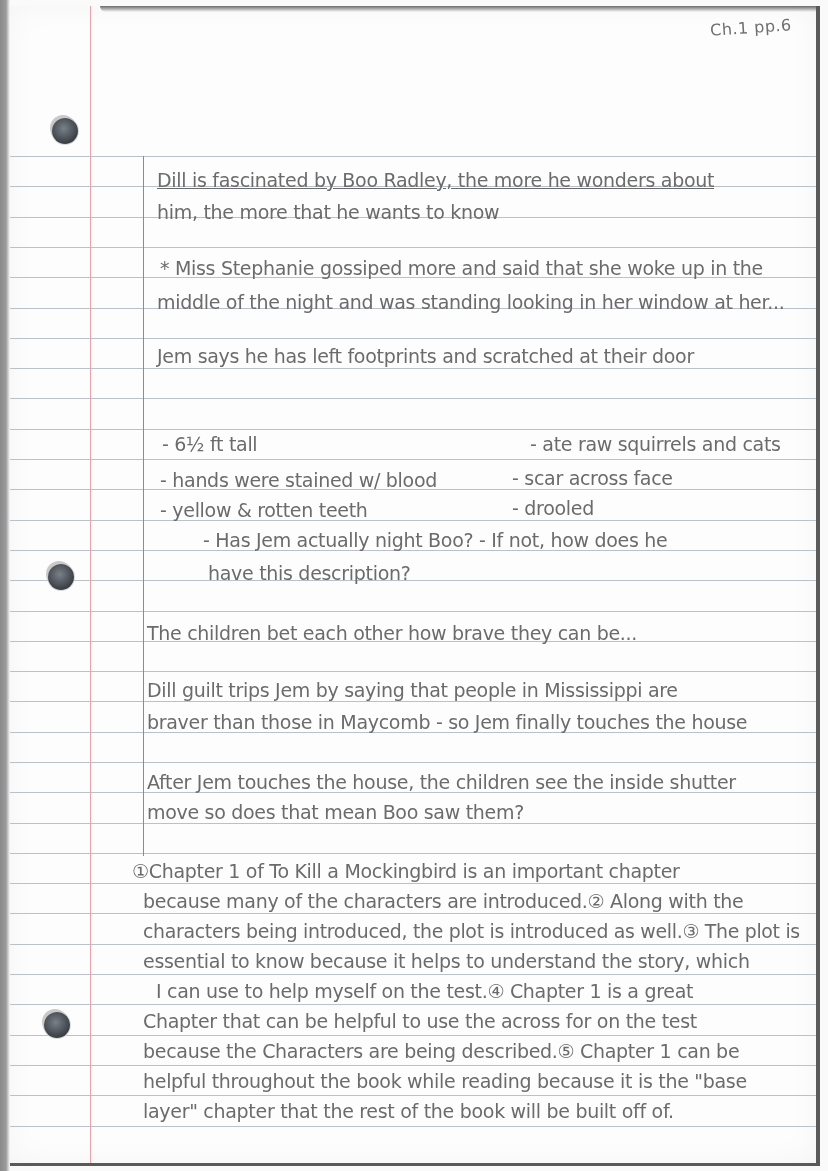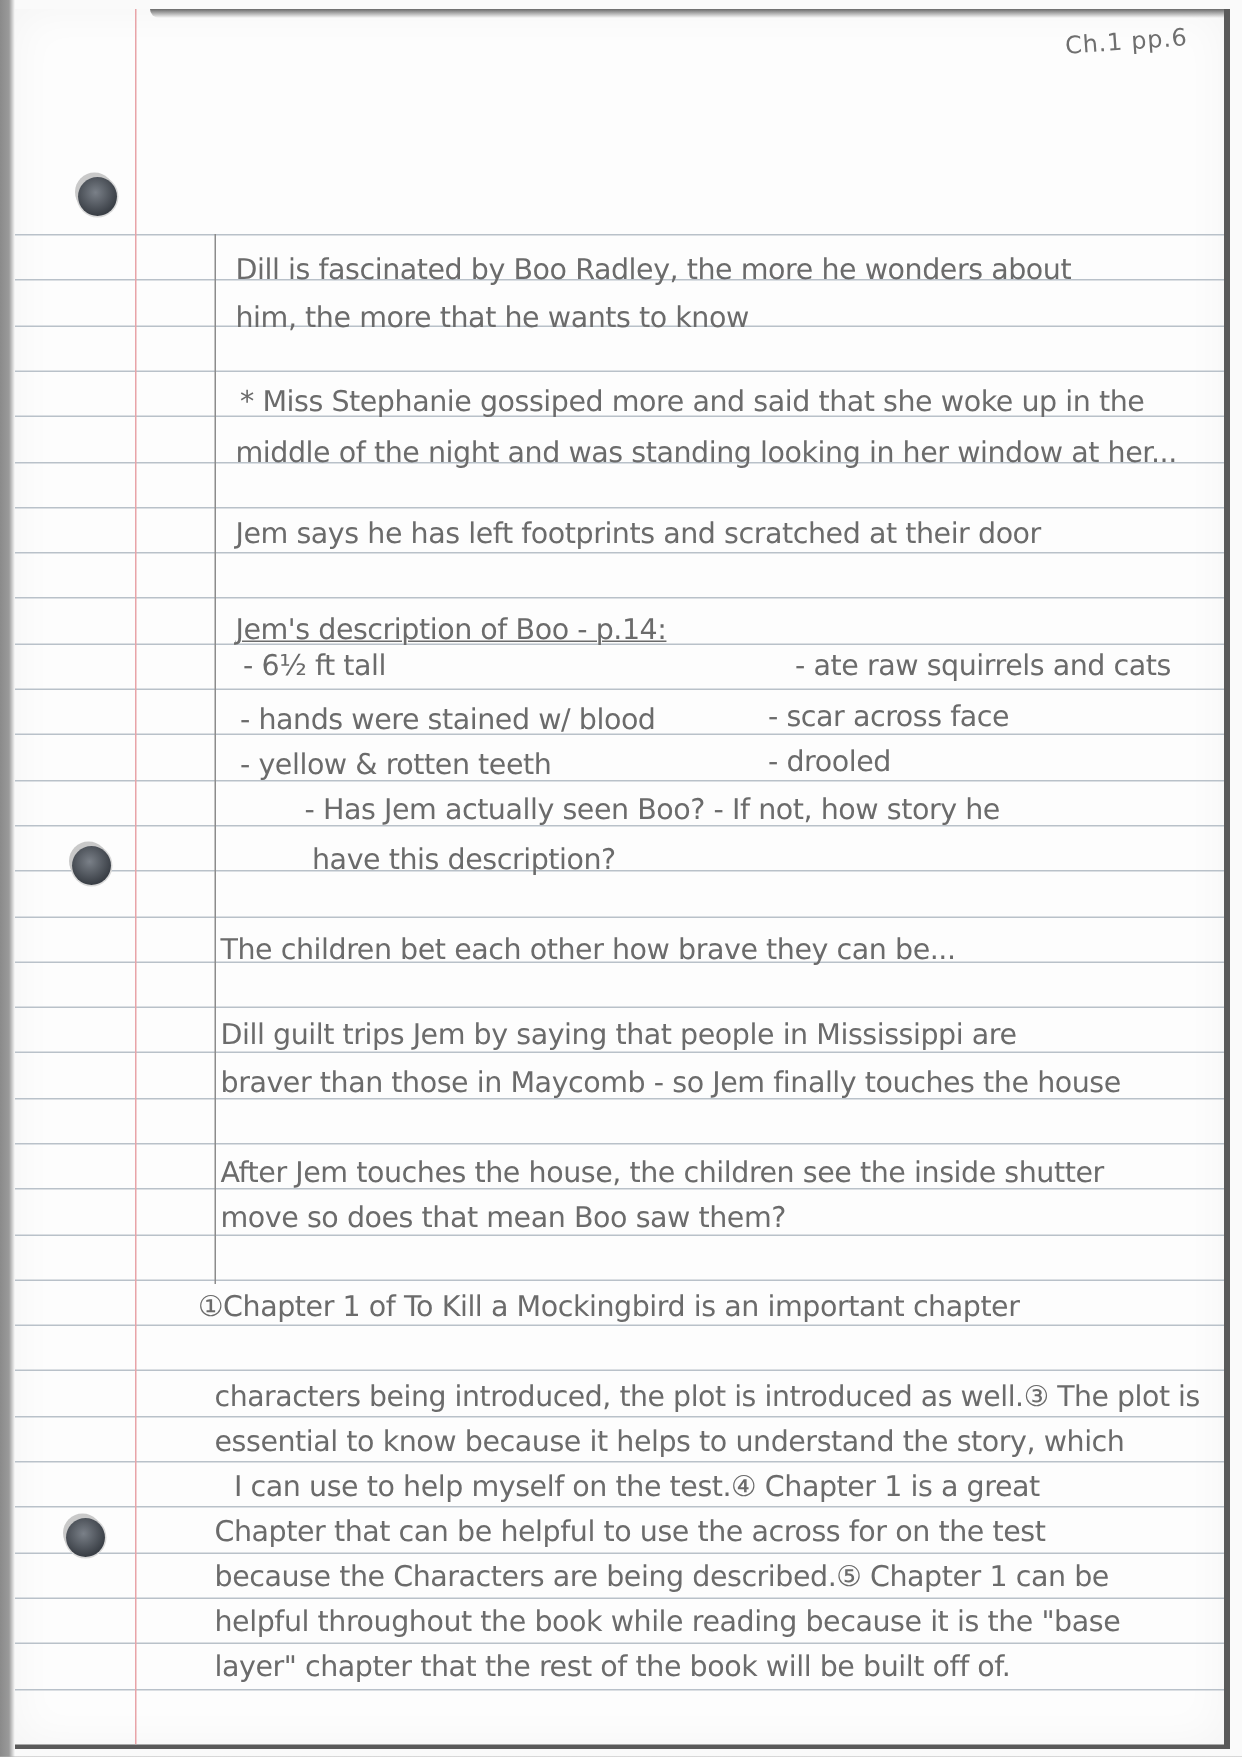--- a/index.html
+++ b/index.html
@@ -107,47 +107,47 @@
 
   <div class="margin-line"></div>
   <div class="divider-line"></div>
 
   <div class="hole" style="left:42px; top:112px;"></div>
   <div class="hole" style="left:38px; top:558px;"></div>
   <div class="hole" style="left:34px; top:1006px;"></div>
 
   <div class="page-ref">Ch.1 pp.6</div>
 
-  <div class="hand" style="left:147px; top:160px;">Dill is fascinated by Boo Radley, the more he wonders about</div>
+  <div class="hand" style="left:147px; top:160px;text-decoration:underline;">Dill is fascinated by Boo Radley, the more he wonders about</div>
   <div class="hand" style="left:147px; top:192px;">him, the more that he wants to know</div>
 
   <div class="hand" style="left:150px; top:248px;">* Miss Stephanie gossiped more and said that she woke up in the</div>
   <div class="hand" style="left:147px; top:282px;">middle of the night and was standing looking in her window at her...</div>
 
   <div class="hand" style="left:147px; top:336px;">Jem says he has left footprints and scratched at their door</div>
 
-  <div class="hand u" style="left:147px; top:400px;">Jem's description of Boo - p.14:</div>
   <div class="hand" style="left:152px; top:424px;">- 6½ ft tall</div>
   <div class="hand" style="left:150px; top:460px;">- hands were stained w/ blood</div>
   <div class="hand" style="left:150px; top:490px;">- yellow &amp; rotten teeth</div>
   <div class="hand" style="left:520px; top:424px;">- ate raw squirrels and cats</div>
   <div class="hand" style="left:502px; top:458px;">- scar across face</div>
   <div class="hand" style="left:502px; top:488px;">- drooled</div>
-  <div class="hand" style="left:193px; top:520px;">- Has Jem actually seen Boo? - If not, how story he</div>
+  <div class="hand" style="left:193px; top:520px;">- Has Jem actually night Boo? - If not, how does he</div>
   <div class="hand" style="left:198px; top:553px;">have this description?</div>
 
   <div class="hand" style="left:137px; top:613px;">The children bet each other how brave they can be...</div>
 
   <div class="hand" style="left:137px; top:670px;">Dill guilt trips Jem by saying that people in Mississippi are</div>
   <div class="hand" style="left:137px; top:702px;">braver than those in Maycomb - so Jem finally touches the house</div>
 
   <div class="hand" style="left:137px; top:762px;">After Jem touches the house, the children see the inside shutter</div>
   <div class="hand" style="left:137px; top:792px;">move so does that mean Boo saw them?</div>
 
   <div class="hand" style="left:122px; top:851px;">①Chapter 1 of To Kill a Mockingbird is an important chapter</div>
+  <div class="hand" style="left:133px; top:881px;">because many of the characters are introduced.② Along with the</div>
   <div class="hand" style="left: 133px; top: 911px; transform: scaleX(0.994);">characters being introduced, the plot is introduced as well.③ The plot is</div>
   <div class="hand" style="left:133px; top:941px;text-align:right;">essential to know because it helps to understand the story, which</div>
   <div class="hand" style="left:146px; top:971px;">I can use to help myself on the test.④ Chapter 1 is a great</div>
   <div class="hand" style="left:133px; top:1001px;">Chapter that can be helpful to use the across for on the test</div>
   <div class="hand" style="left:133px; top:1031px;">because the Characters are being described.⑤ Chapter 1 can be</div>
   <div class="hand" style="left:133px; top:1061px;text-align:center;">helpful throughout the book while reading because it is the "base</div>
   <div class="hand" style="left:133px; top:1091px;">layer" chapter that the rest of the book will be built off of.</div>
 </div>
 
 </body></html>

